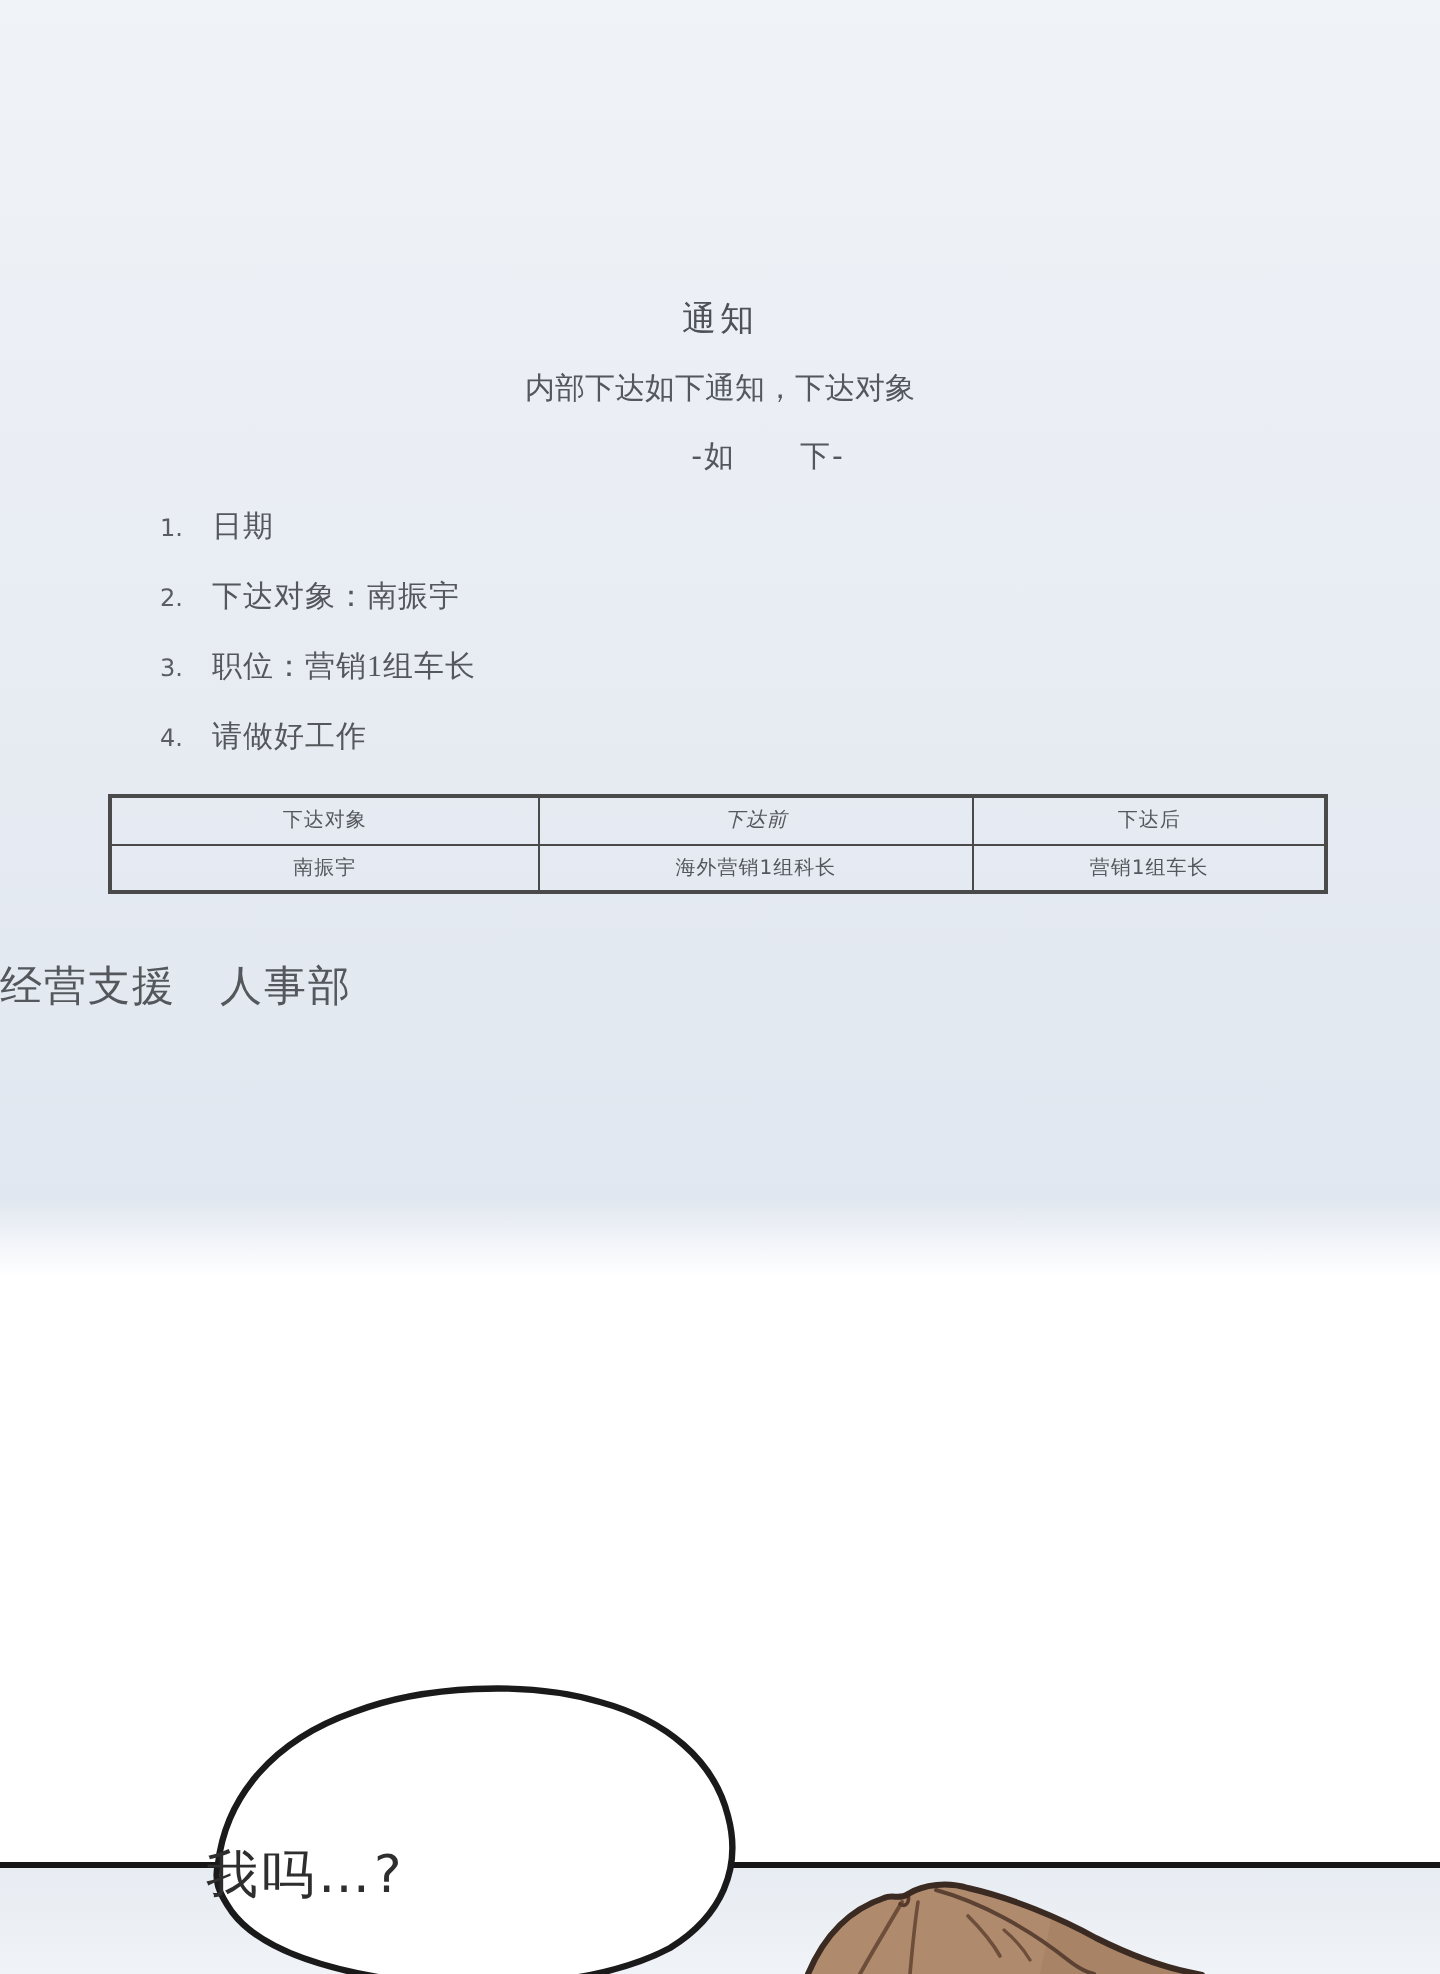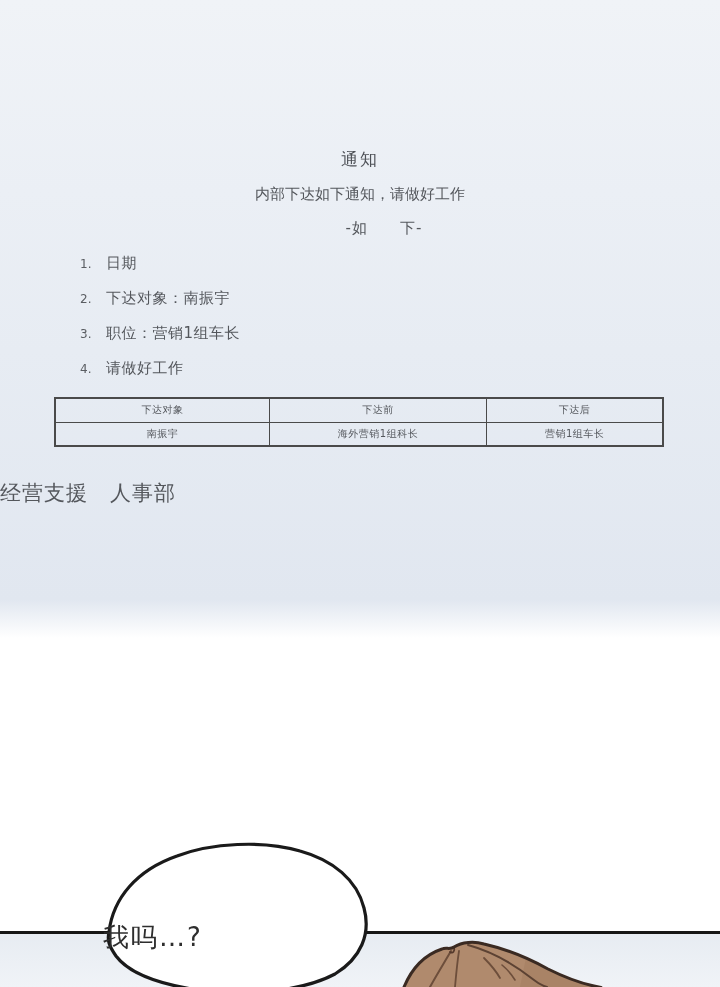--- a/index.html
+++ b/index.html
@@ -27,33 +27,33 @@
   }
   .doc-asfollows {
     position:absolute; left:0; top:219px; width:720px;
     text-align:center; font-size:15px; color:#54575c; letter-spacing:1px;margin-left:24px;
   }
   .doc-list { position:absolute; left:80px; top:254px; width:560px; }
   .doc-list-item { display:flex; align-items:flex-start; height:35px; }
   .doc-list-num {
     width:26px; font-size:12px; color:#5a5d62; padding-top:3px;
   }
-  .doc-list-text { font-size:15px; color:#54575c; letter-spacing:0.5px; }
+  .doc-list-text { font-size:15px; color:#54575c; letter-spacing:0.5px;font-family:Liberation Serif, serif; }
 
   .doc-table {
     position:absolute; left:54px; top:397px; width:610px;
     border-collapse:collapse; table-layout:fixed;
     border:2px solid #4a4a4a;
   }
   .doc-table td {
     border:1.5px solid #4a4a4a; height:24px;
     text-align:center; vertical-align:middle;
     font-size:10px; color:#54575c; letter-spacing:0.5px;
   }
-  .col-1 { width:209px; } .col-2 { width:212px; } .col-3 { width:172px; }
+  .col-1 { width:209px; } .col-2 { width:212px;font-style:italic; } .col-3 { width:172px; }
 
   .doc-signature {
     position:absolute; left:0; top:479px; width:720px;
     font-size:21px; color:#54575c; letter-spacing:1px;
   }
 
   
   .panel-line {
     position:absolute; left:0; top:931px; width:720px; height:3px;
     background:#161616; z-index:1;
@@ -75,21 +75,21 @@
     text-align:left; font-size:26px; color:#2e2e2e; letter-spacing:2px;
   }
 </style>
 </head>
 <body>
 
 <div class="page">
 
   <div class="doc-panel">
     <div class="doc-title">通知</div>
-    <div class="doc-intro">内部下达如下通知，请做好工作</div>
+    <div class="doc-intro">内部下达如下通知，下达对象</div>
     <div class="doc-asfollows">-如　　下-</div>
 
     <div class="doc-list">
       <div class="doc-list-item">
         <span class="doc-list-num">1.</span>
         <span class="doc-list-text">日期</span>
       </div>
       <div class="doc-list-item">
         <span class="doc-list-num">2.</span>
         <span class="doc-list-text">下达对象：南振宇</span>

